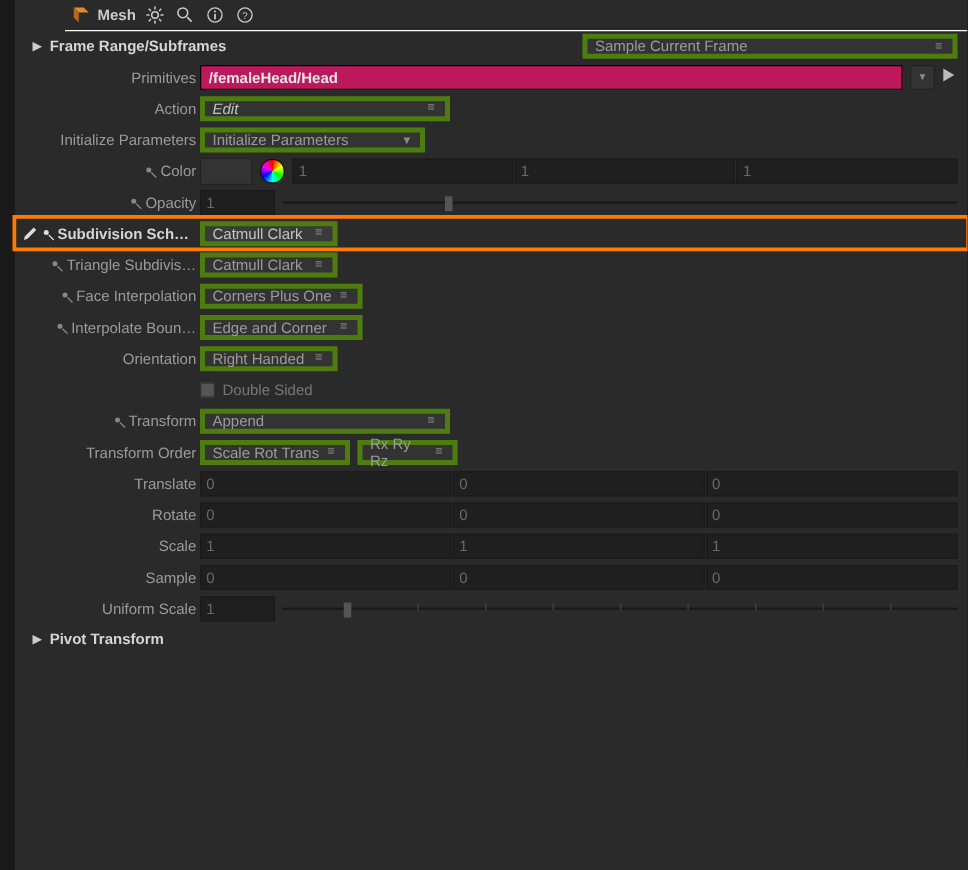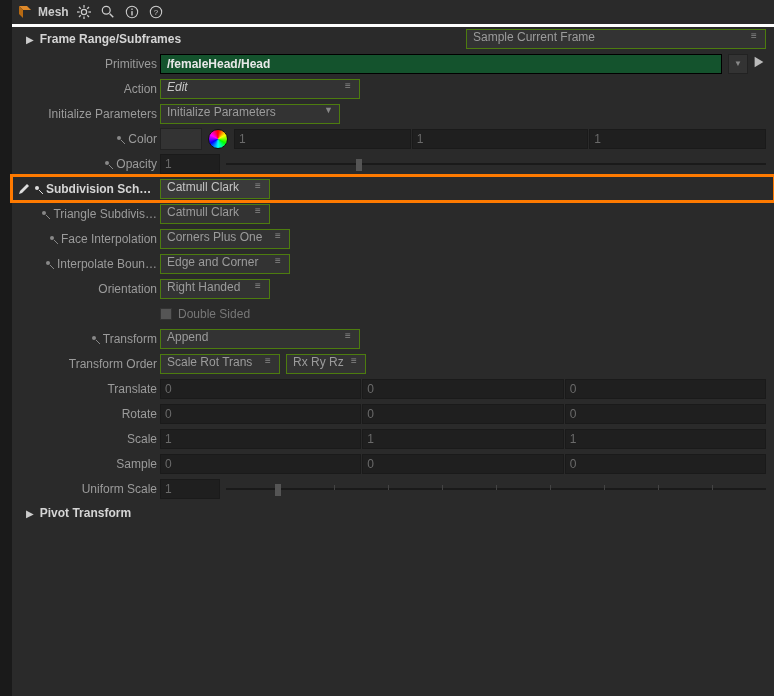--- a/index.html
+++ b/index.html
@@ -1,53 +1,53 @@
 <!DOCTYPE html>
 <html><head>
 <meta charset="utf-8">
 <style>
 html,body{margin:0;padding:0;width:774px;height:696px;background:#1c1c1c;font-family:"Segoe UI",Arial,sans-serif;font-size:12px;color:#9b9b9b;overflow:hidden;}
 .root{width:774px;height:696px;background:#1c1c1c;position:relative;}
 .leftedge{position:absolute;left:0;top:0;width:12px;height:696px;background:#1a1a1a;color:#3d4a56;font-size:10px;line-height:1.1;padding-top:60px;box-sizing:border-box;overflow:hidden;}
 .panel{position:absolute;left:12px;top:0;right:0;bottom:0;background:#2a2a2a;}
-.hdr{display:flex;align-items:center;height:24px;background:#2a2a2a;border-bottom:3px solid #ffffff;}
+.hdr{display:flex;align-items:center;height:24px;background:#2a2a2a;border-bottom:1px solid #ffffff;margin-left:40px;}
 .hdr .icon-tag{width:18px;height:18px;margin-left:4px;display:flex;align-items:center;justify-content:center;}
 .hdr .title{font-weight:bold;color:#cccccc;margin-left:4px;}
 .hdr .namefield{margin-left:6px;background:#111;color:#d0d0d0;border:1px solid #000;height:18px;line-height:18px;padding:0 6px;flex:1;}
 .hdr .tools{display:flex;gap:6px;margin-right:6px;margin-left:6px;}
 .hdr .tools .ticon{width:18px;height:18px;display:flex;align-items:center;justify-content:center;color:#ccc;font-size:14px;}
 .rows{display:flex;flex-direction:column;}
 .row{display:flex;align-items:center;height:25px;}
 .lblcol{width:148px;display:flex;align-items:center;justify-content:flex-end;padding-right:3px;box-sizing:border-box;gap:4px;}
 .lblcol .tag{width:8px;height:8px;position:relative;}
 .lblcol .tag svg{position:absolute;left:0;top:0;}
 .lblcol .label{color:#9b9b9b;white-space:nowrap;overflow:hidden;text-overflow:ellipsis;text-align:right;}
 .lblcol.bold .label{color:#d5d5d5;font-weight:bold;}
 .fieldcol{flex:1;display:flex;align-items:center;padding-right:8px;box-sizing:border-box;gap:6px;}
-.select{display:flex;align-items:flex-start;justify-content:space-between;background:#333;border:1px solid #4d7c0f;height:20px;color:#c4c4c4;font-size:12px;padding:0 6px;box-sizing:border-box;}
+.select{display:flex;align-items:center;justify-content:space-between;background:#333;border:4px solid #4d7c0f;height:20px;color:#c4c4c4;font-size:12px;padding:0 6px;box-sizing:border-box;}
 .select.dark{color:#9b9b9b;}
 .select .arrow{color:#888;font-size:10px;width:10px;text-align:center;}
 .select .arrowdown{color:#888;font-size:9px;}
 .select.italic{font-style:italic;}
 .txt{background:#1f1f1f;border:1px solid #1a1a1a;height:20px;color:#6a6a6a;padding:0 4px;box-sizing:border-box;font-size:12px;display:flex;align-items:center;}
 .slider{flex:1;height:6px;position:relative;}
 .slider .track{position:absolute;left:0;right:0;top:2px;height:2px;background:#1a1a1a;}
 .slider .knob{position:absolute;top:-2px;width:6px;height:12px;background:#555;}
 .mark{position:absolute;top:-1px;width:1px;height:5px;background:#444;}
 .colorwheel{width:20px;height:20px;border-radius:50%;background:conic-gradient(red,yellow,lime,cyan,blue,magenta,red);border:1px solid #111;box-sizing:border-box;}
 .tri{display:flex;gap:1px;}
 .tri .txt{flex:1;}
 .checkbox{width:12px;height:12px;background:#555;border:1px solid #333;box-sizing:border-box;}
 .row.hl{outline:3px solid #ff7a00;outline-offset:-1px;background:#2a2a2a;position:relative;z-index:5;}
 .row.hl .lblcol{padding-left:6px;}
 .pencil{width:12px;height:12px;}
 .section{display:flex;align-items:center;height:24px;padding-left:14px;gap:6px;}
 .section .chv{color:#ccc;font-size:10px;}
 .section .stitle{color:#d5d5d5;font-weight:bold;}
-.primfield{flex:1;display:flex;align-items:center;background:#14532d;border:1px solid #000;height:20px;color:#e8e8e8;font-weight:bold;padding:0 6px;box-sizing:border-box;}
+.primfield{flex:1;display:flex;align-items:center;background:#be185d;border:1px solid #000;height:20px;color:#e8e8e8;font-weight:bold;padding:0 6px;box-sizing:border-box;}
 .primbtns{display:flex;align-items:center;gap:4px;}
 .primbtns .sq{width:20px;height:20px;background:#333;border:1px solid #222;box-sizing:border-box;display:flex;align-items:center;justify-content:center;color:#888;font-size:8px;}
 .primbtns .play{color:#bbb;font-size:14px;}
 </style>
 </head>
 <body>
 <div class="root">
 <div class="leftedge"></div>
 <div class="panel">
 

